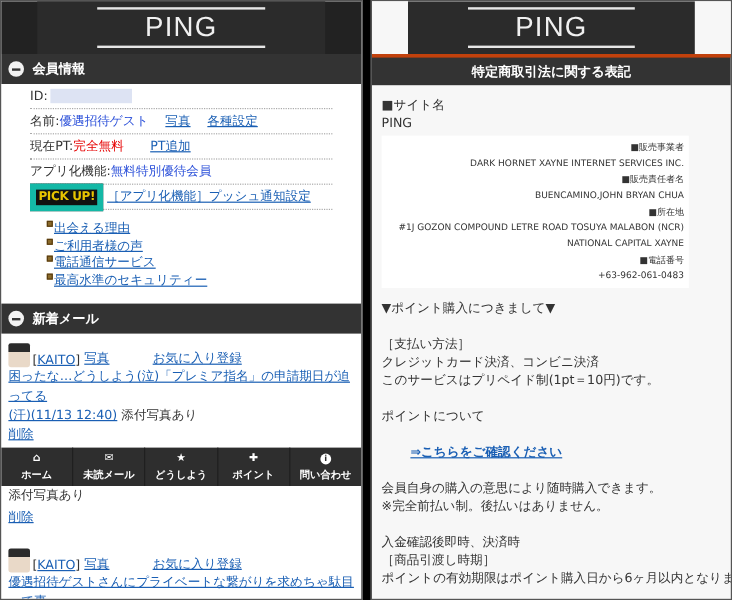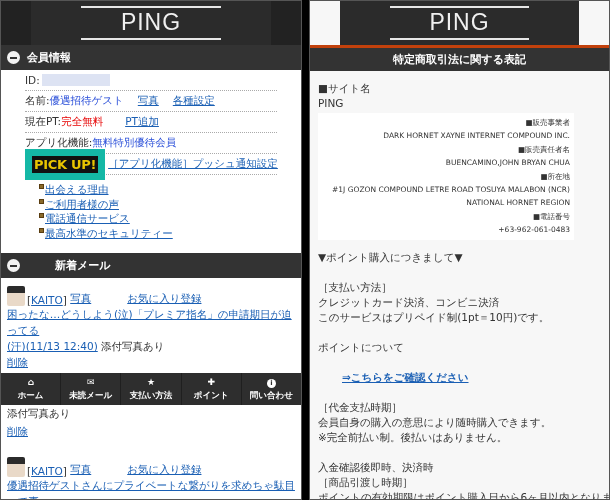--- a/index.html
+++ b/index.html
@@ -33,21 +33,21 @@
   
   .info { padding: 0 24px; font-size: 10.5px; color: #333; }
   .row { height: 21px; display: flex; align-items: center; border-bottom: 1px dotted #aaa; white-space: nowrap; }
   .row.last { border-bottom: 1px dotted #aaa; }
   .link { color: #1a5fb4; text-decoration: underline; }
   .blue { color: #2a4fd9; }
   .red { color: #e60000; }
   .sp { display: inline-block; width: 14px; }
   .sp2 { display: inline-block; width: 22px; }
   .id-mask { display: inline-block; width: 68px; height: 12px; background: #dde3f3; margin-left: 2px; }
-  .pickup { display: inline-block; background: #111; color: #e8c400; font-size: 13px; font-weight: bold; padding: 1px 2px; margin-right: 3px; border: 7px solid #14b8a6; letter-spacing: -0.3px; }
+  .pickup { display: inline-block; background: #111; color: #e8c400; font-size: 10px; font-weight: bold; padding: 1px 2px; margin-right: 3px; border: 5px solid #14b8a6; letter-spacing: -0.3px; }
 
   .guide { padding: 8px 0 0 14px; font-size: 10.5px; }
   .guide li { list-style: none; height: 14.5px; display: flex; align-items: flex-start; }
   .bullet-icon { width: 5px; height: 5px; background: #8a6a2a; border: 1px solid #5a3d10; margin-top: 1px; margin-right: 1px; flex: 0 0 5px; }
 
   
   .mail { padding: 6px 6px 0 6px; font-size: 10.5px; color: #333; }
   .mail-item { margin-bottom: 16px; }
   .mail-head { display: flex; align-items: flex-end; height: 22px; }
   .avatar { width: 18px; height: 20px; background: linear-gradient(180deg, #2b2b2b 0 35%, #e9d9c8 35% 100%); border-radius: 2px; margin-right: 2px; }
@@ -130,21 +130,21 @@
             <span class="bullet-icon"></span>
             <span class="link">電話通信サービス</span>
           </li>
         <li>
             <span class="bullet-icon"></span>
             <span class="link">最高水準のセキュリティー</span>
           </li>
       </ul>
     </div>
 
-    <div class="sec-bar" style="position:absolute; left:0; right:0; top:252px;gap:28px;">
+    <div class="sec-bar" style="position:absolute; left:0; right:0; top:252px;">
       <span class="minus-icon"></span>
       <span>新着メール</span>
     </div>
 
     <div class="mail" style="position:absolute; left:0; right:0; top:277px;">
       <div class="mail-item">
         <div class="mail-head">
           <span class="avatar"></span>
           <span>[</span>
             <span class="link">KAITO</span>
@@ -164,21 +164,21 @@
       <div class="nav-item">
         <span class="nav-ico">⌂</span>
         <span>ホーム</span>
       </div>
       <div class="nav-item">
         <span class="nav-ico">✉</span>
         <span>未読メール</span>
       </div>
       <div class="nav-item">
         <span class="nav-ico">★</span>
-        <span>支払い方法</span>
+        <span>どうしよう</span>
       </div>
       <div class="nav-item">
         <span class="nav-ico">✚</span>
         <span>ポイント</span>
       </div>
       <div class="nav-item">
         <span class="nav-ico"><span class="circ">i</span></span>
         <span>問い合わせ</span>
       </div>
     </div>
@@ -214,42 +214,41 @@
       </div>
     </div>
     <div class="title-bar">特定商取引法に関する表記</div>
 
     <div class="law">
       <div class="l">■サイト名</div>
       <div class="l">PING</div>
 
       <div class="box">
         <div class="bl">■販売事業者</div>
-        <div class="bl">DARK HORNET XAYNE INTERNET COMPOUND INC.</div>
+        <div class="bl">DARK HORNET XAYNE INTERNET SERVICES INC.</div>
         <div class="bl">■販売責任者名</div>
         <div class="bl">BUENCAMINO,JOHN BRYAN CHUA</div>
         <div class="bl">■所在地</div>
         <div class="bl">#1J GOZON COMPOUND LETRE ROAD TOSUYA MALABON (NCR)</div>
-        <div class="bl">NATIONAL HORNET REGION</div>
+        <div class="bl">NATIONAL CAPITAL XAYNE</div>
         <div class="bl">■電話番号</div>
         <div class="bl">+63-962-061-0483</div>
       </div>
 
       <div class="gap" style="height:10px;"></div>
       <div class="l">▼ポイント購入につきまして▼</div>
       <div class="gap"></div>
       <div class="l">［支払い方法］</div>
       <div class="l">クレジットカード決済、コンビニ決済</div>
       <div class="l">このサービスはプリペイド制(1pt＝10円)です。</div>
       <div class="gap"></div>
       <div class="l">ポイントについて</div>
       <div class="gap"></div>
       <div class="l"><span class="r-link">⇒こちらをご確認ください</span></div>
       <div class="gap"></div>
-      <div class="l">［代金支払時期］</div>
       <div class="l">会員自身の購入の意思により随時購入できます。</div>
       <div class="l">※完全前払い制。後払いはありません。</div>
       <div class="gap"></div>
       <div class="l">入金確認後即時、決済時</div>
       <div class="l">［商品引渡し時期］</div>
       <div class="l" style="white-space:nowrap;">ポイントの有効期限はポイント購入日から6ヶ月以内となりま</div>
     </div>
   </div>
 </div>
 

